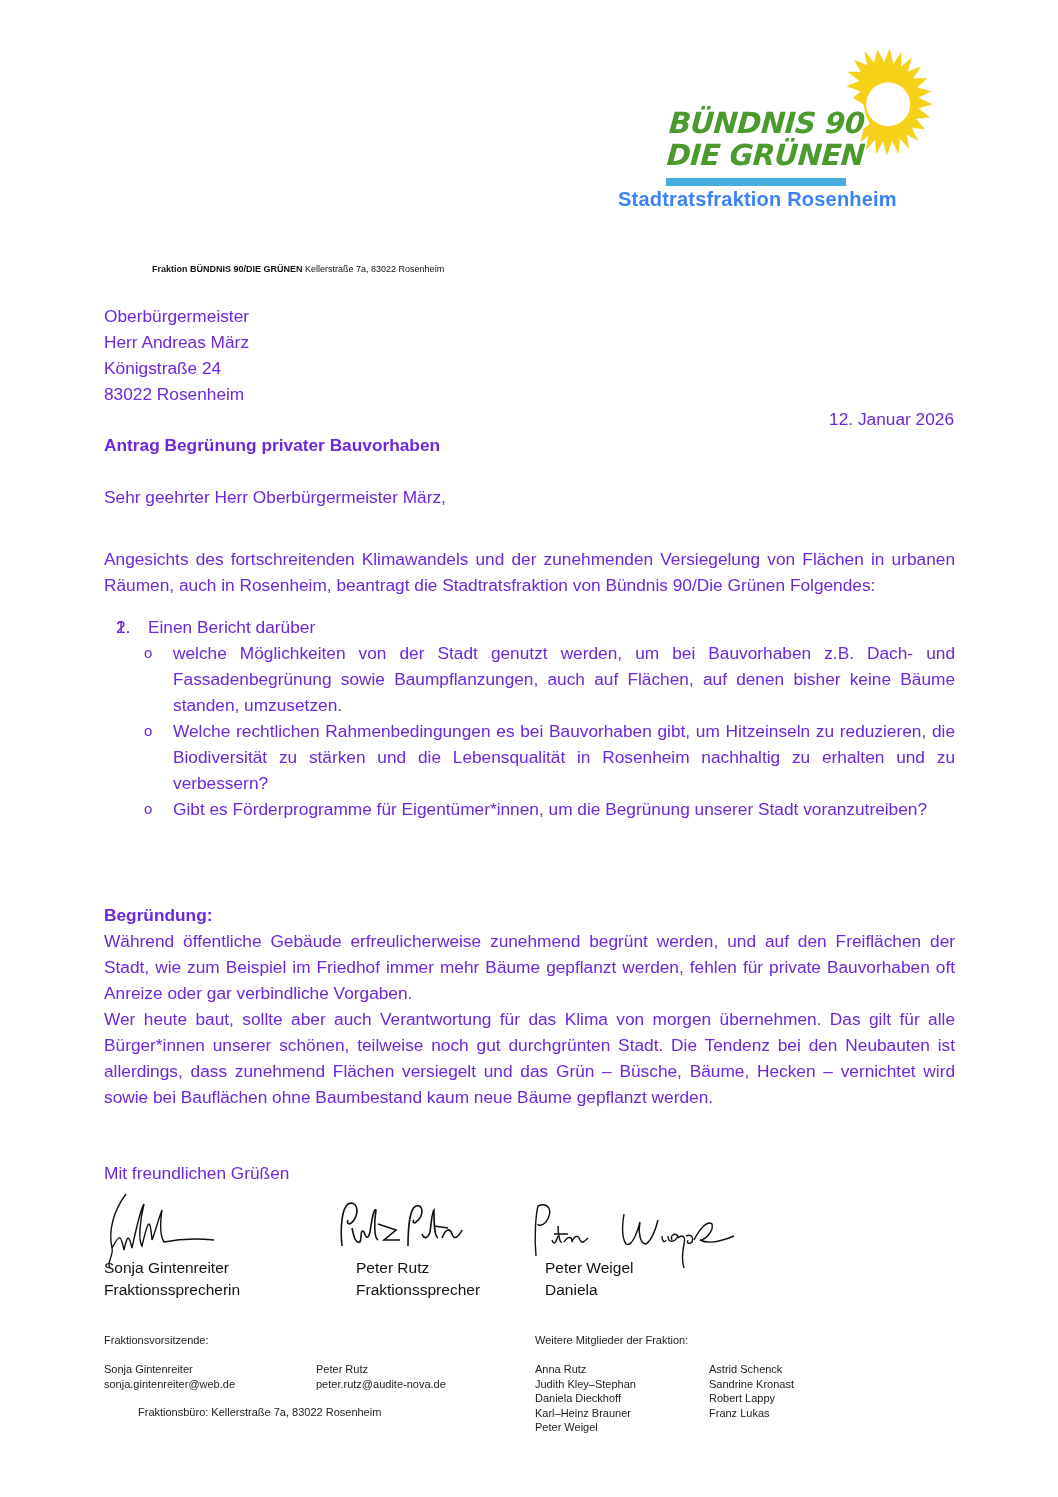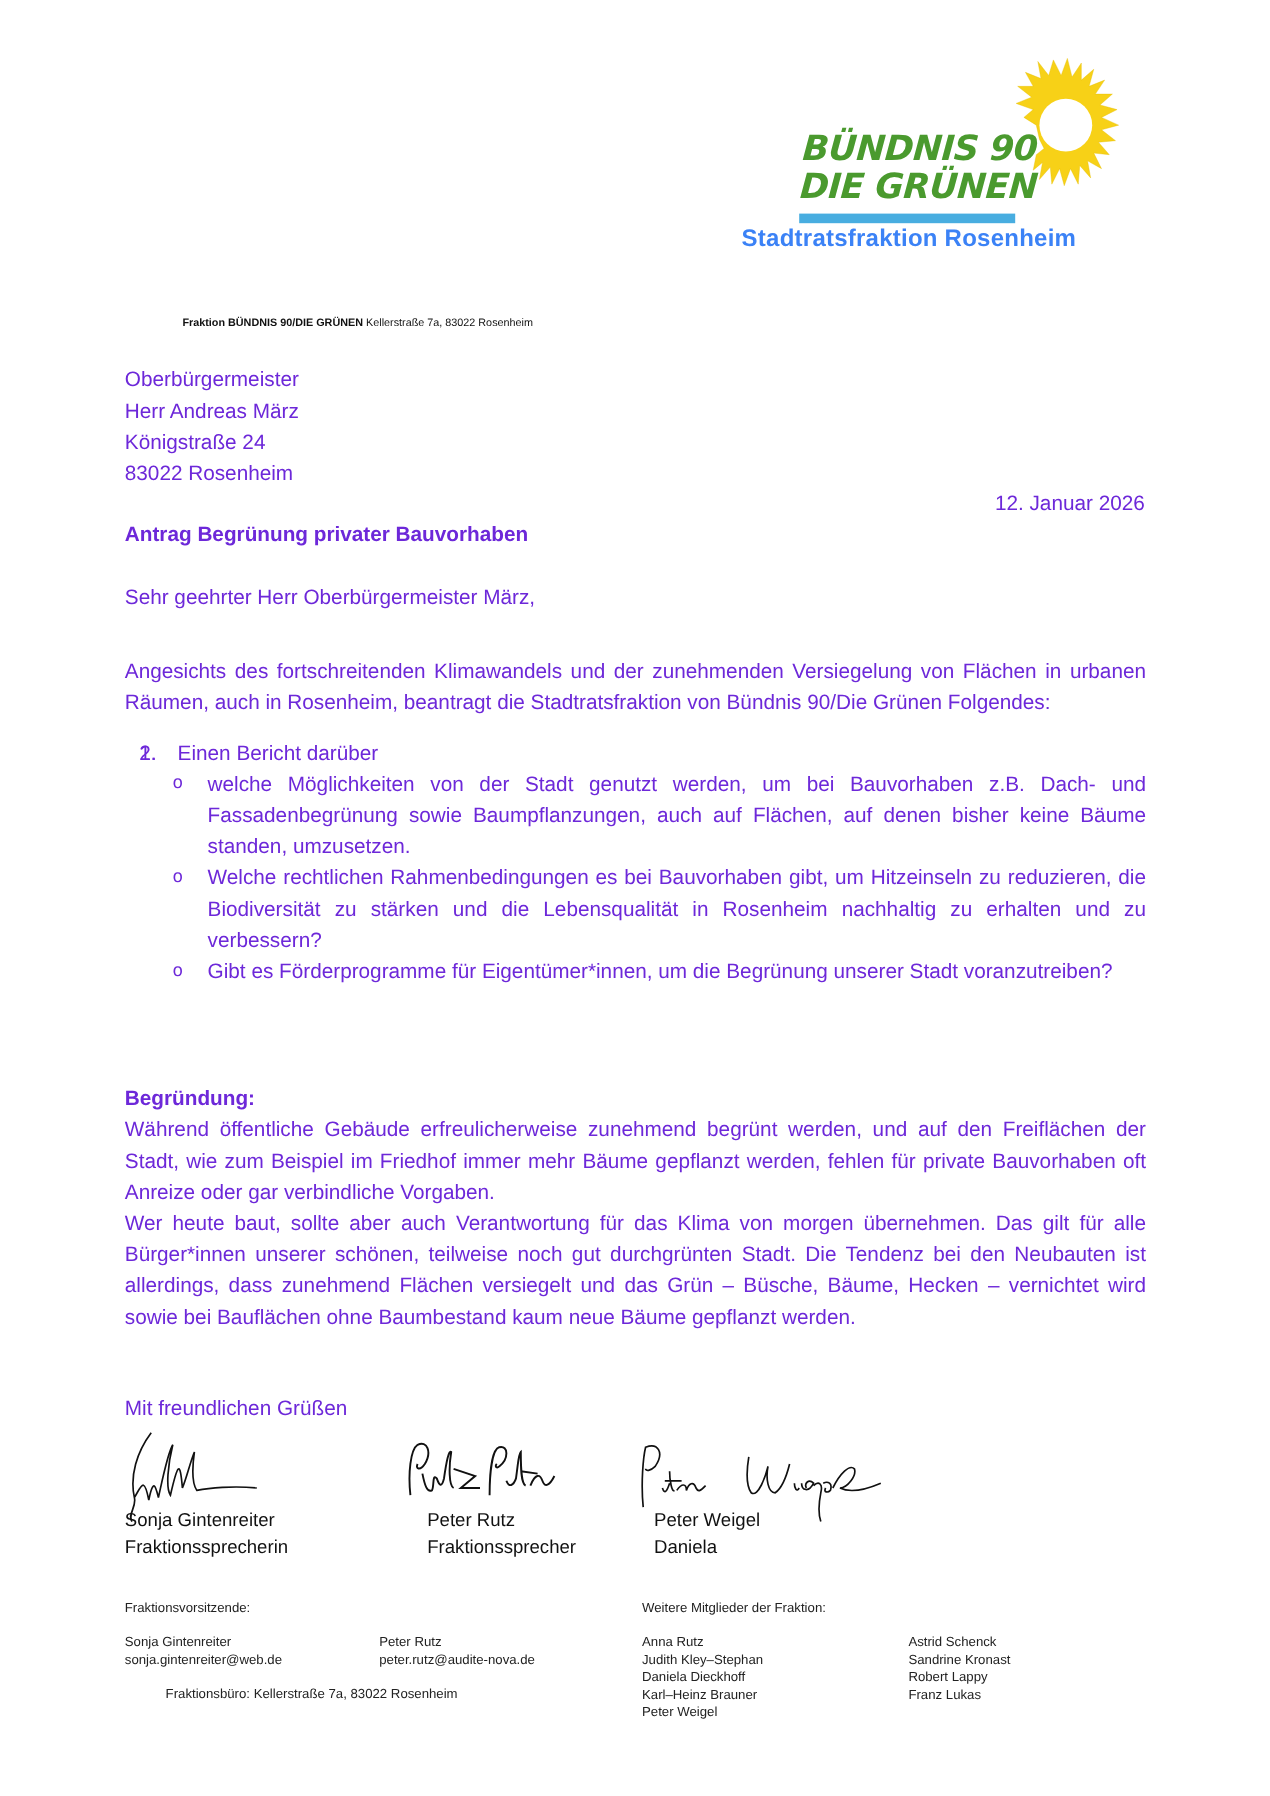--- a/index.html
+++ b/index.html
@@ -147,19 +147,19 @@
   <div class="foot" style="left:104px;top:1405px;padding-left:34px;">Fraktionsbüro: Kellerstraße 7a, 83022 Rosenheim</div>
 
   <div class="foot" style="left:535px;top:1333px;">Weitere Mitglieder der Fraktion:</div>
   <div class="foot" style="left:535px;top:1362px;">
     <div>Anna Rutz</div>
     <div>Judith Kley–Stephan</div>
     <div>Daniela Dieckhoff</div>
     <div>Karl–Heinz Brauner</div>
     <div>Peter Weigel</div>
   </div>
-  <div class="foot" style="left:709px;top:1362px;margin-left:48px;">
+  <div class="foot" style="left:709px;top:1362px;">
     <div>Astrid Schenck</div>
     <div>Sandrine Kronast</div>
     <div>Robert Lappy</div>
     <div>Franz Lukas</div>
   </div>
 </div>
 
 </body></html>

